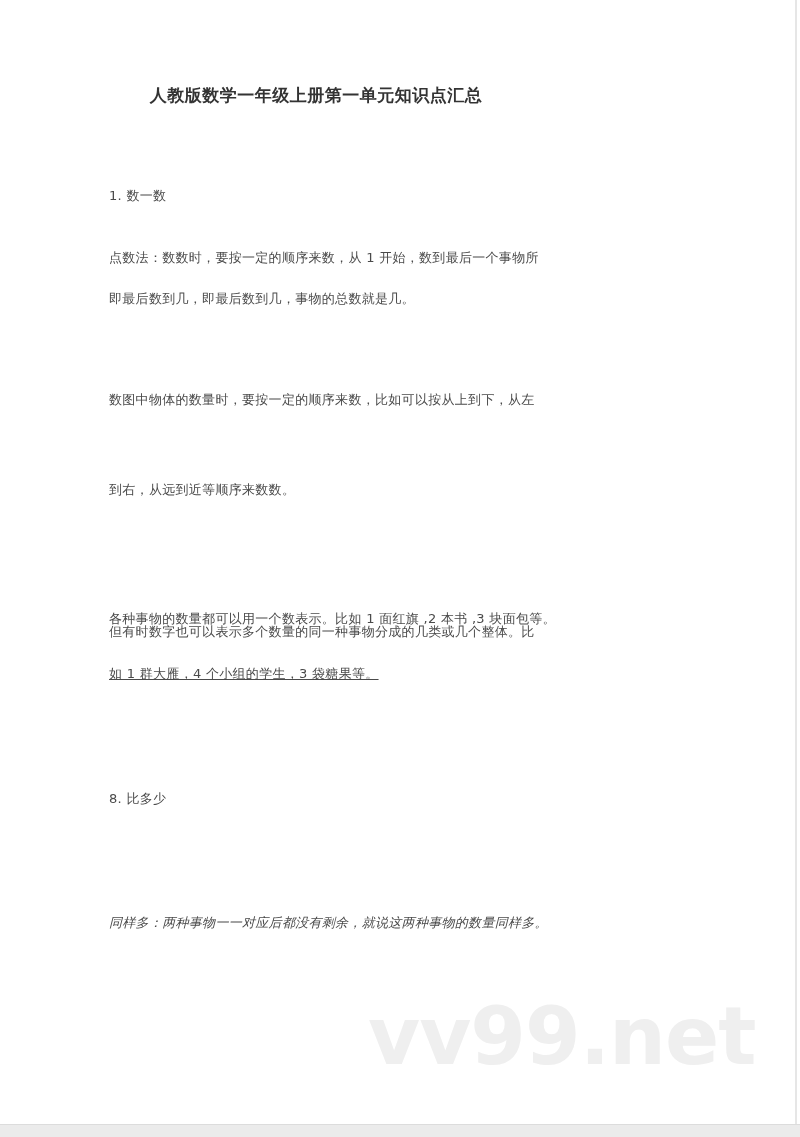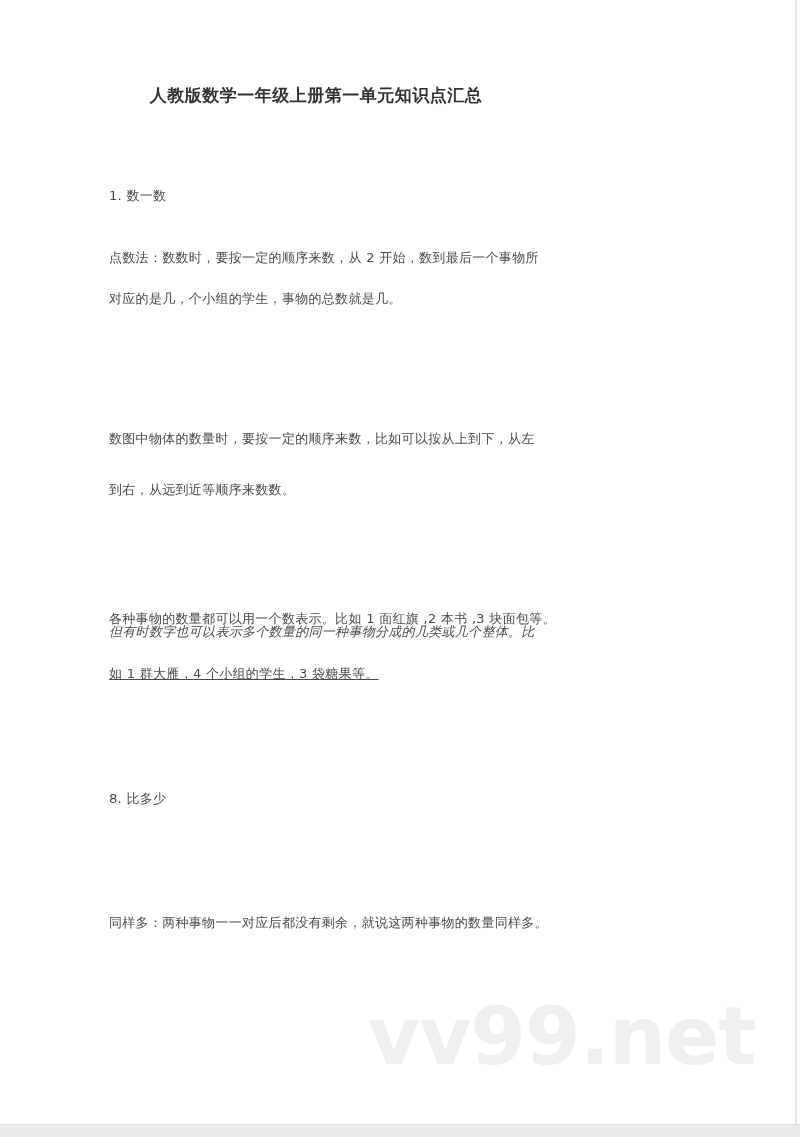--- a/index.html
+++ b/index.html
@@ -29,29 +29,29 @@
   }
 </style>
 </head>
 <body>
 
 <div class="page">
   <div class="title">人教版数学一年级上册第一单元知识点汇总</div>
 
   <div class="line" style="top:185px;">1. 数一数</div>
 
-  <div class="line" style="top:247px;"> 点数法：数数时，要按一定的顺序来数，从 2 开始，数到最后一个事物所</div>
-  <div class="line" style="top:288px;">对应的是几，个小组的学生，事物的总数就是几。</div>
+  <div class="line" style="top:247px;"> 点数法：数数时，要按一定的顺序来数，从 1 开始，数到最后一个事物所</div>
+  <div class="line" style="top:288px;">即最后数到几，即最后数到几，事物的总数就是几。</div>
 
-  <div class="line" style="top:428px;">数图中物体的数量时，要按一定的顺序来数，比如可以按从上到下，从左</div>
+  <div class="line" style="top:389px;">数图中物体的数量时，要按一定的顺序来数，比如可以按从上到下，从左</div>
   <div class="line" style="top:455px;margin-top:24px;">到右，从远到近等顺序来数数。</div>
 
   <div class="line" style="top:608px;">各种事物的数量都可以用一个数表示。比如 1 面红旗 ,2 本书 ,3 块面包等。</div>
-  <div class="line" style="top:621px;font-style:italic;">但有时数字也可以表示多个数量的同一种事物分成的几类或几个整体。比</div>
+  <div class="line" style="top:621px;">但有时数字也可以表示多个数量的同一种事物分成的几类或几个整体。比</div>
   <div class="line" style="top:663px;text-decoration:underline;">如 1 群大雁，4 个小组的学生，3 袋糖果等。</div>
 
   <div class="line" style="top:788px;">8. 比多少</div>
 
-  <div class="line" style="top:912px;">同样多：两种事物一一对应后都没有剩余，就说这两种事物的数量同样多。</div>
+  <div class="line" style="top:912px;font-style:italic;">同样多：两种事物一一对应后都没有剩余，就说这两种事物的数量同样多。</div>
 
   <div class="watermark">vv99.net</div>
 </div>
 <div class="bottom-strip"></div>
 
 </body></html>

